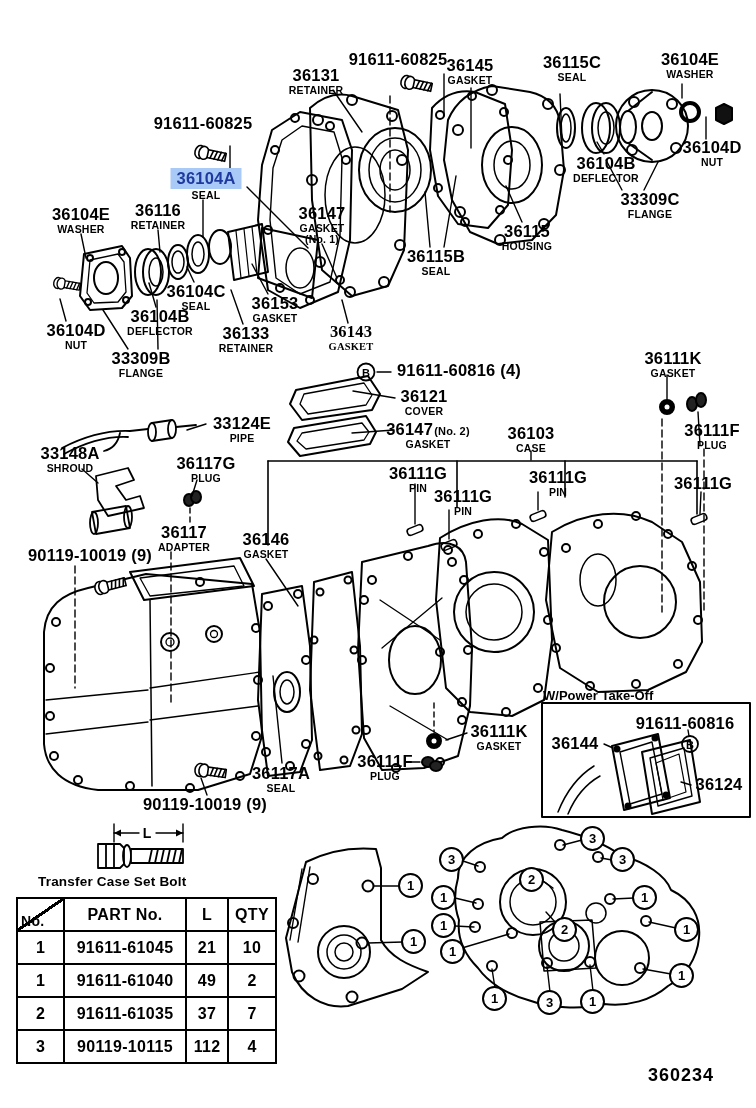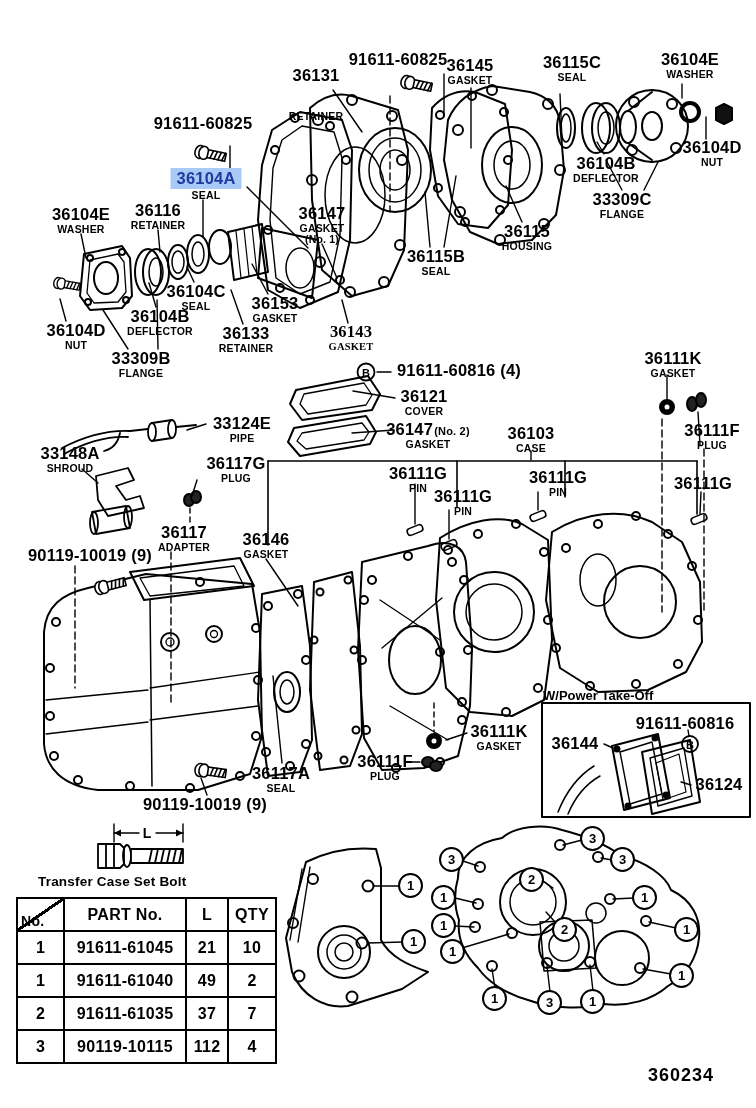--- a/index.html
+++ b/index.html
@@ -456,21 +456,21 @@
     <line x1="495" y1="988" x2="492" y2="969"></line>
     <line x1="550" y1="992" x2="547" y2="966"></line>
     <line x1="593" y1="991" x2="590" y2="965"></line>
   </g>
 </svg>
 
 <div id="labels">
       <div class="plabel" style="left: 398px; top: 51px;">
         <span class="code">91611-60825</span>
       </div>
-      <div class="plabel" style="left: 316px; top: 67px; gap: 26px;">
+      <div class="plabel" style="left: 316px; top: 67px;">
         <span class="code">36131</span>
         <span class="sub">RETAINER</span>
       </div>
       <div class="plabel" style="left: 470px; top: 57px;">
         <span class="code">36145</span>
         <span class="sub">GASKET</span>
       </div>
       <div class="plabel" style="left: 572px; top: 54px;">
         <span class="code">36115C</span>
         <span class="sub">SEAL</span>
@@ -480,21 +480,21 @@
         <span class="sub">WASHER</span>
       </div>
       <div class="plabel" style="left: 712px; top: 139px;">
         <span class="code">36104D</span>
         <span class="sub">NUT</span>
       </div>
       <div class="plabel" style="left: 606px; top: 155px;">
         <span class="code">36104B</span>
         <span class="sub">DEFLECTOR</span>
       </div>
-      <div class="plabel" style="left: 622px; top: 191px;">
+      <div class="plabel" style="left: 650px; top: 191px;">
         <span class="code">33309C</span>
         <span class="sub">FLANGE</span>
       </div>
       <div class="plabel" style="left: 527px; top: 223px;">
         <span class="code">36115</span>
         <span class="sub">HOUSING</span>
       </div>
       <div class="plabel" style="left: 203px; top: 115px;">
         <span class="code">91611-60825</span>
       </div>
@@ -571,21 +571,21 @@
         <span class="sub">PLUG</span>
       </div>
       <div class="plabel" style="left: 242px; top: 415px;">
         <span class="code">33124E</span>
         <span class="sub">PIPE</span>
       </div>
       <div class="plabel" style="left: 70px; top: 445px;">
         <span class="code">33148A</span>
         <span class="sub">SHROUD</span>
       </div>
-      <div class="plabel" style="left: 206px; top: 455px; margin-left: 30px;">
+      <div class="plabel" style="left: 206px; top: 455px;">
         <span class="code">36117G</span>
         <span class="sub">PLUG</span>
       </div>
       <div class="plabel" style="left: 418px; top: 465px;">
         <span class="code">36111G</span>
         <span class="sub">PIN</span>
       </div>
       <div class="plabel" style="left: 463px; top: 488px;">
         <span class="code">36111G</span>
         <span class="sub">PIN</span>

